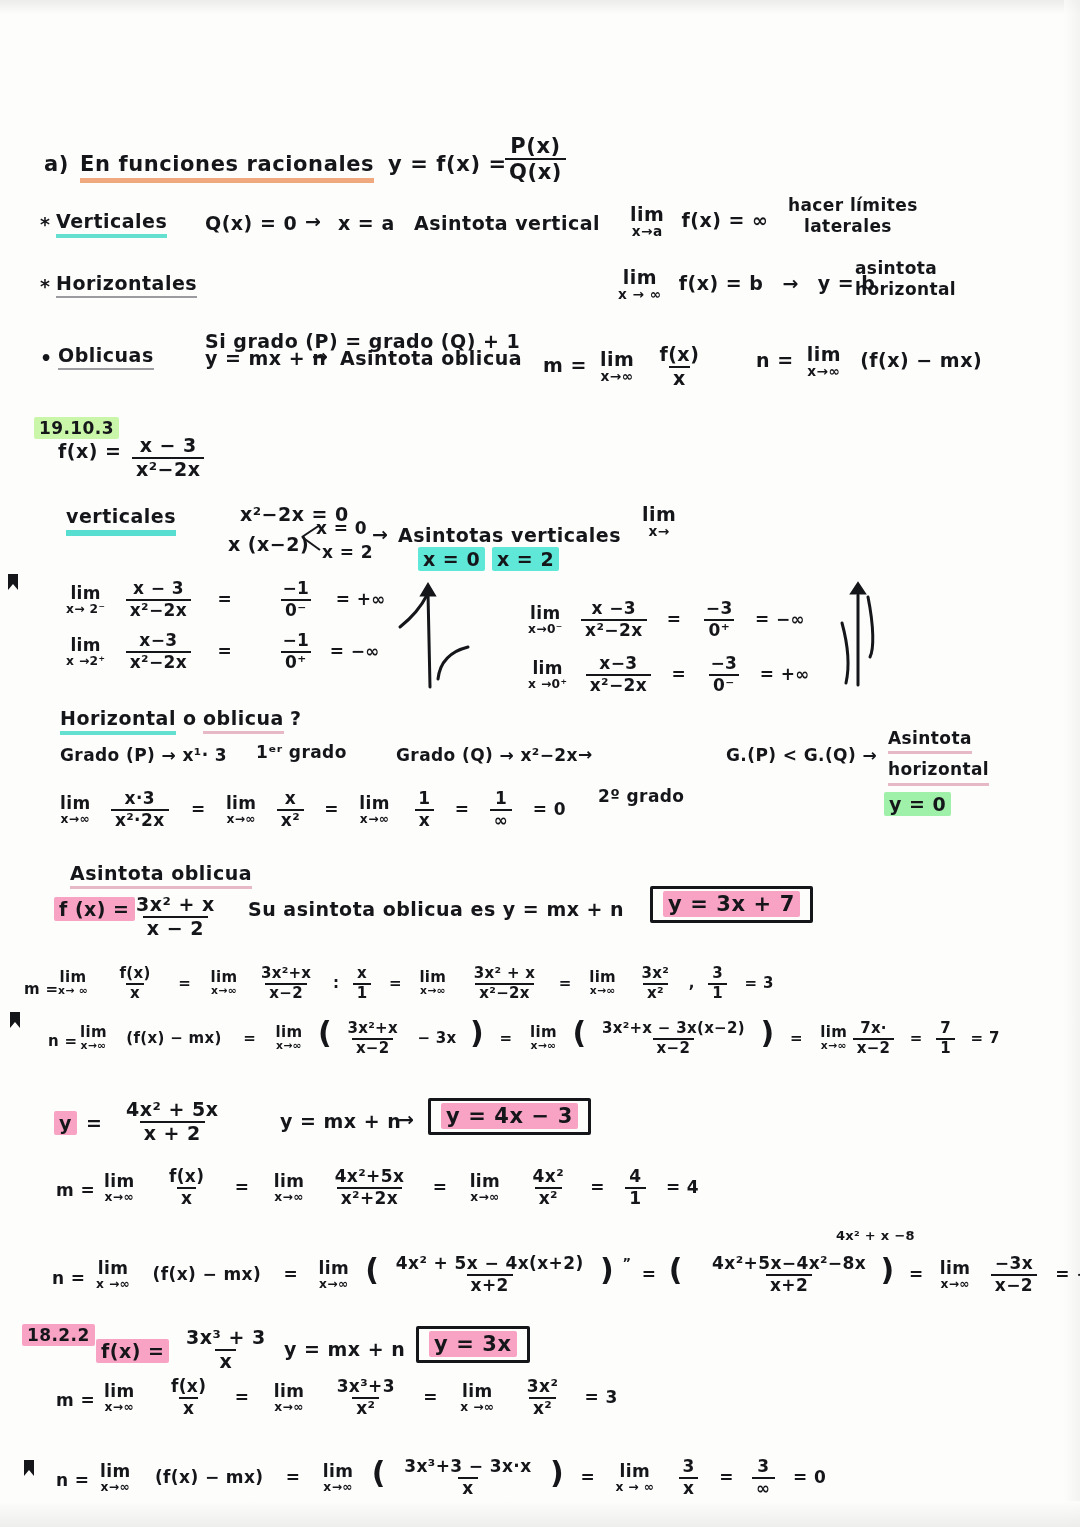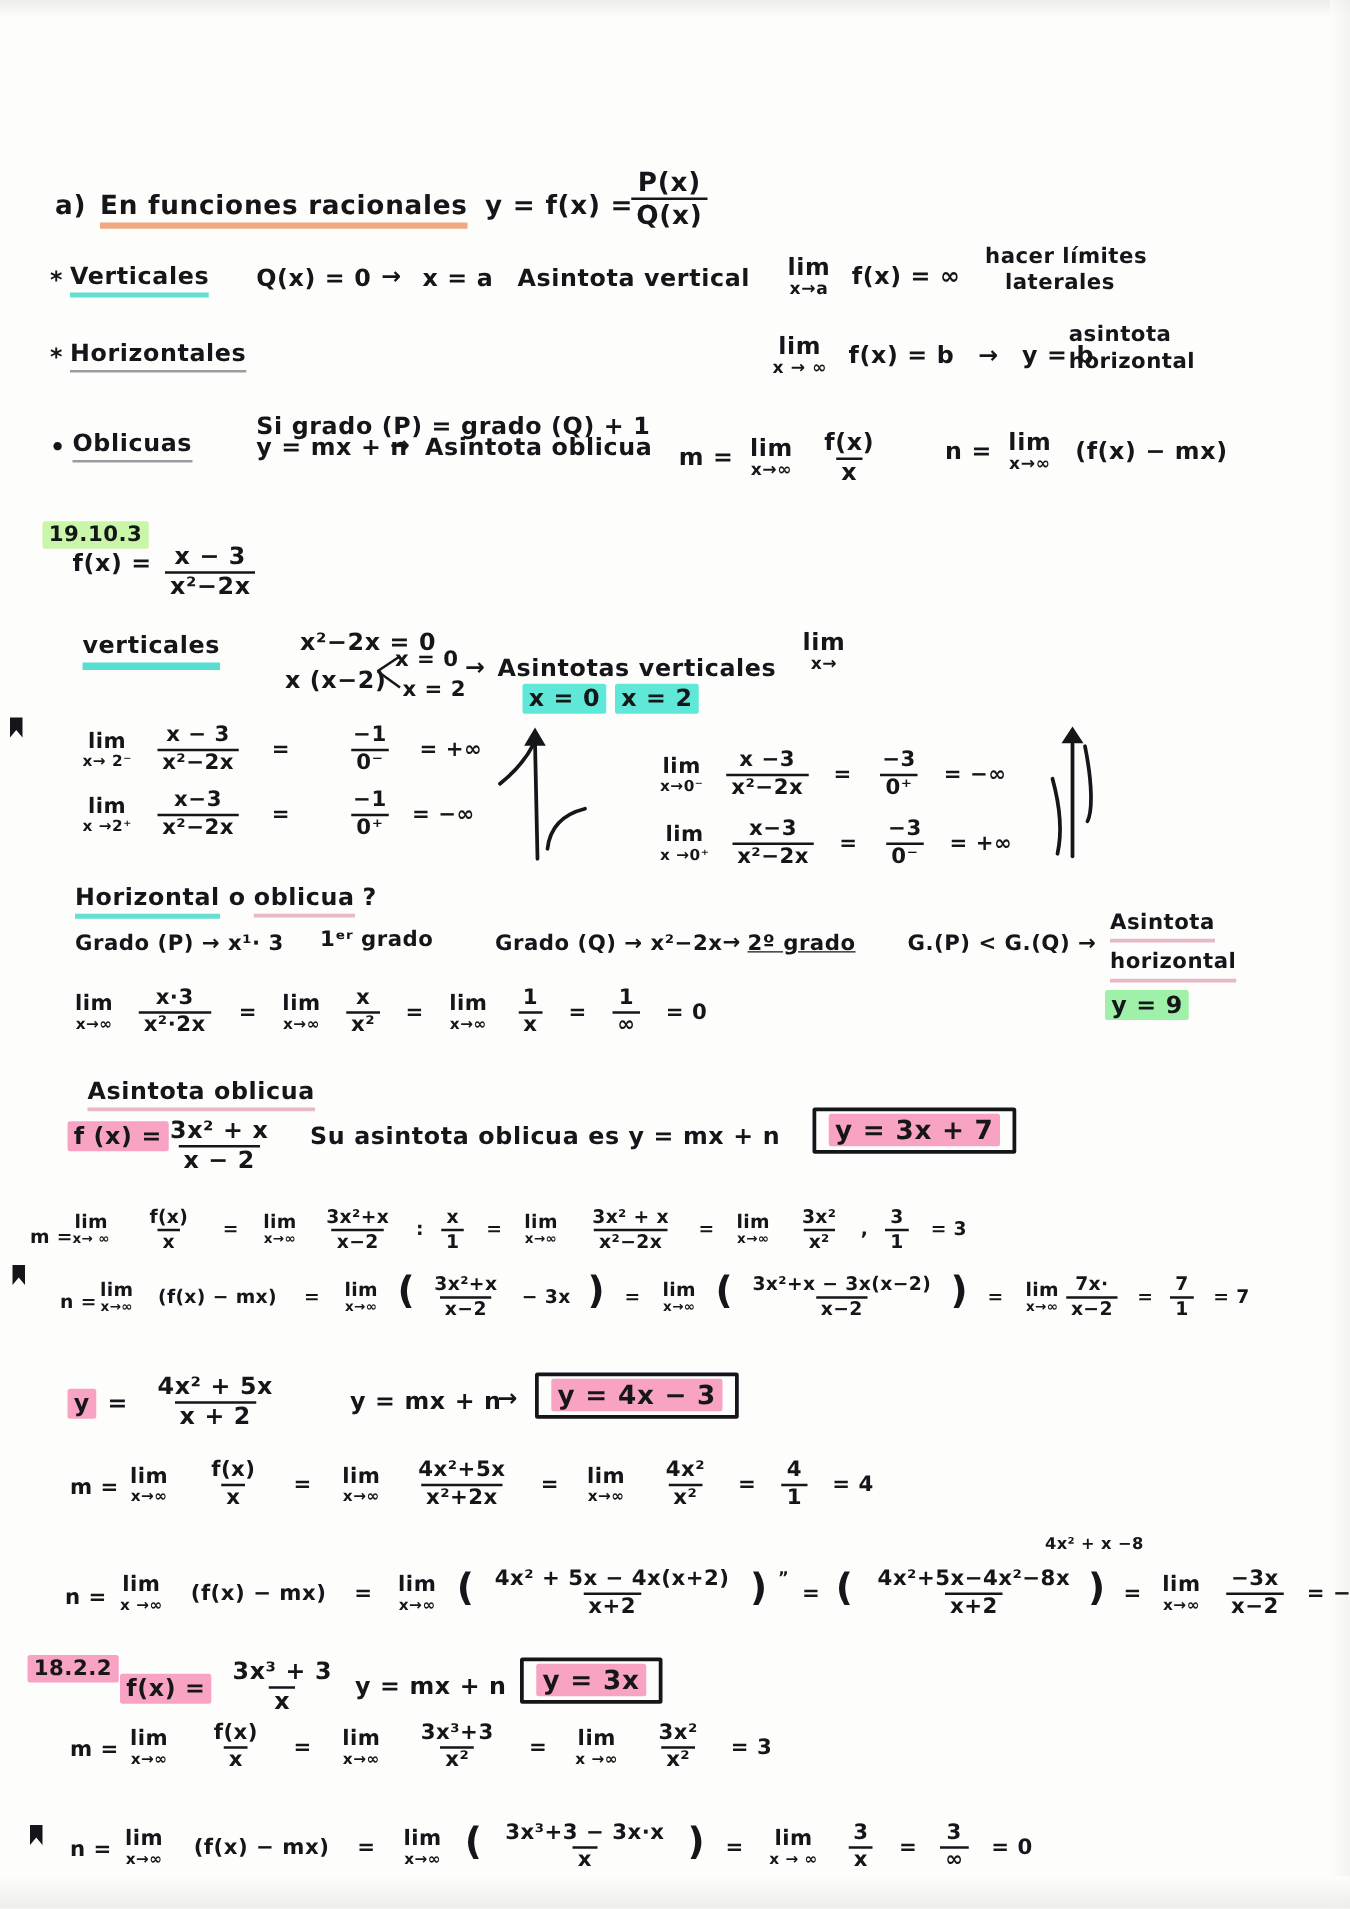--- a/index.html
+++ b/index.html
@@ -277,21 +277,21 @@
 
   <div class="abs hand t-md u-cyan" style="left:60px;top:707px;">Horizontal</div>
   <div class="abs hand t-md" style="left:183px;top:707px;">o</div>
   <div class="abs hand t-md u-pale" style="left:203px;top:707px;">oblicua</div>
   <div class="abs hand t-md" style="left:290px;top:707px;">?</div>
 
   <div class="abs hand t-sm" style="left:60px;top:745px;">Grado (P) → x¹· 3</div>
   <div class="abs hand t-sm" style="left:256px;top:742px;">1ᵉʳ grado</div>
   <div class="abs hand t-sm" style="left:396px;top:745px;">Grado (Q) → x²−2x</div>
   <div class="abs hand t-sm arrow" style="left:578px;top:744px;">→</div>
-  <div class="abs hand t-sm" style="left:598px;top:745px;text-decoration:underline;">2º grado</div>
+  <div class="abs hand t-sm" style="left:598px;top:786px;">2º grado</div>
   <div class="abs hand t-sm" style="left:726px;top:745px;">G.(P) &lt; G.(Q) →</div>
   <div class="abs hand t-sm" style="left:888px;top:728px;">
     <span class="stack2">
       <span class="u-pale">Asintota</span>
       <span class="u-pale" style="margin-top:5px;">horizontal</span>
     </span>
   </div>
 
   <div class="abs hand t-sm" style="left:60px;top:790px;">
     <span class="lim">
@@ -322,21 +322,21 @@
     </span>
     <span style="margin-left:14px;">=</span>
     <span class="frac" style="margin-left:14px;">
       <span class="num">1</span>
       <span class="den">∞</span>
     </span>
     <span style="margin-left:14px;">= 0</span>
   </div>
 
   <div class="abs hand t-md" style="left:884px;top:793px;">
-    <span class="hl hl-green">y = 9</span>
+    <span class="hl hl-green">y = 0</span>
   </div>
 
   <div class="abs hand t-md u-pale" style="left:70px;top:862px;">Asintota oblicua</div>
   <div class="abs hand t-md" style="left:54px;top:898px;">
     <span class="hl hl-pink">f (x) =</span>
   </div>
   <div class="abs hand t-md" style="left:132px;top:895px;">
     <span class="frac">
       <span class="num">3x² + x</span>
       <span class="den">x − 2</span>
@@ -512,21 +512,21 @@
     </span>
     <span class="brace" style="margin-left:10px;">(</span>
     <span class="frac" style="margin-left:6px;">
       <span class="num">4x² + 5x − 4x(x+2)</span>
       <span class="den">x+2</span>
     </span>
     <span class="brace" style="margin-left:6px;">)</span>
     <span class="t-tiny" style="margin-left:2px;vertical-align:top;">”</span>
     <span style="margin-left:4px;">=</span>
     <span class="brace" style="margin-left:6px;">(</span>
-    <span class="frac" style="margin-left:9px;">
+    <span class="frac" style="margin-left:19px;">
       <span class="num">4x²+5x−4x²−8x</span>
       <span class="den">x+2</span>
     </span>
     <span class="brace" style="margin-left:4px;">)</span>
     <span style="margin-left:8px;">=</span>
     <span class="lim" style="margin-left:10px;">
       <span class="lt">lim</span>
       <span class="lb">x→∞</span>
     </span>
     <span class="frac" style="margin-left:14px;">

